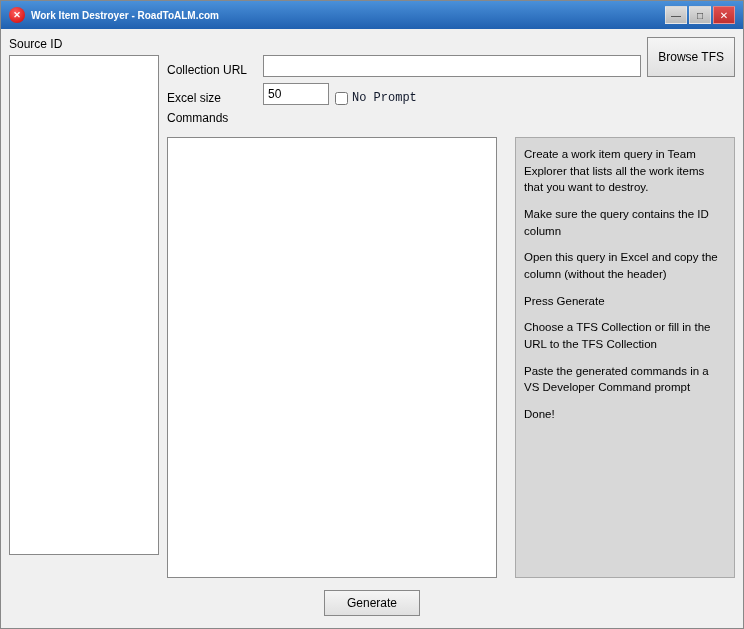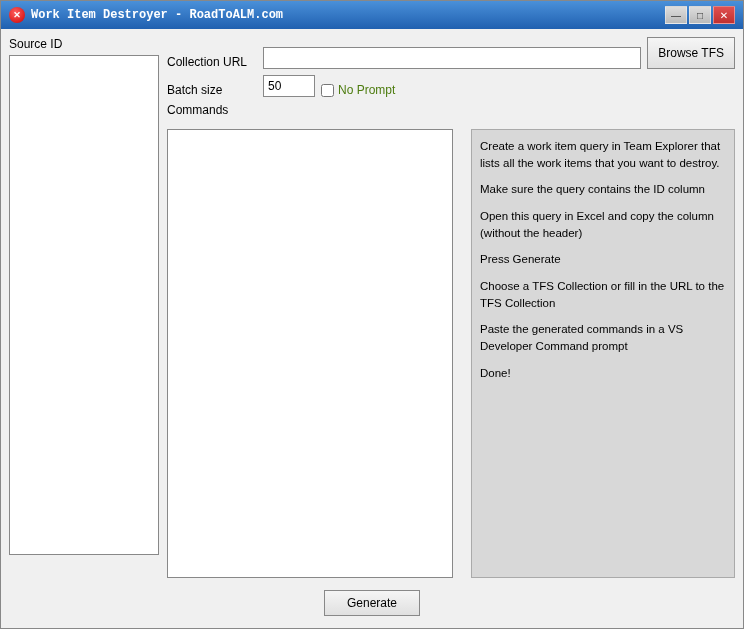--- a/index.html
+++ b/index.html
@@ -34,24 +34,23 @@
       background: linear-gradient(to bottom, #4a90d9, #2060b0);
       display: flex;
       align-items: center;
       padding: 0 8px;
       user-select: none;
       flex-shrink: 0;
     }
 
     .title-bar-text {
       color: white;
-      font-size: 12px;
+      font-size: 10px;
       font-weight: bold;
       flex: 1;
-      font-family: Liberation Mono, monospace;
     }
 
     .title-bar-buttons {
       display: flex;
       gap: 2px;
     }
 
     .title-bar-btn {
       width: 22px;
       height: 18px;
@@ -131,31 +130,31 @@
       flex: 1;
       height: 22px;
       border: 1px solid #888;
       background: white;
       font-size: 12px;
       padding: 2px 4px;
       outline: none;
     }
 
     .browse-btn {
-      height: 32px;
+      height: 40px;
       padding: 0 10px;
       border: 1px solid #888;
       background: linear-gradient(to bottom, #f5f5f5, #e0e0e0);
       font-size: 12px;
       cursor: pointer;
       color: #000;
     }
 
     .batch-input {
-      width: 52px;
+      width: 66px;
       height: 22px;
       border: 1px solid #888;
       background: white;
       font-size: 12px;
       padding: 0 4px;
       outline: none;
     }
 
     .checkbox-container {
       display: flex;
@@ -164,21 +163,22 @@
     }
 
     .no-prompt-checkbox {
       width: 13px;
       height: 13px;
       cursor: pointer;
     }
 
     .checkbox-label {
       font-size: 12px;
-      color: #4d7c0f;
+      color: #0f172a;
+      font-family: Liberation Mono, monospace;
     }
 
     .commands-section {
       display: flex;
       flex-direction: column;
       gap: 12px;
       flex: 1;
     }
 
     .commands-label {
@@ -197,21 +197,21 @@
       border: 1px solid #888;
       background: white;
       resize: none;
       font-size: 12px;
       padding: 2px;
       outline: none;
       min-height: 400px;
     }
 
     .info-panel {
-      width: 264px;
+      width: 220px;
       background: #d8d8d8;
       border: 1px solid #aaa;
       padding: 8px;
       font-size: 11.5px;
       color: #000;
       line-height: 1.45;
       min-height: 400px;
       margin-left: 12px;
     }
 
@@ -279,21 +279,21 @@
 
       <div class="right-panel">
 
         <div class="row">
           <span class="field-label">Collection URL</span>
           <input type="text" class="collection-url-input" value="" style="">
           <button class="browse-btn">Browse TFS</button>
         </div>
 
         <div class="row">
-          <span class="field-label">Batch size</span>
+          <span class="field-label">Excel size</span>
           <input type="text" class="batch-input" value="50" style="">
           <div class="checkbox-container">
             <input type="checkbox" class="no-prompt-checkbox" style="">
             <span class="checkbox-label">No Prompt</span>
           </div>
         </div>
 
         <div class="commands-section">
           <span class="commands-label">Commands</span>
           <div class="commands-and-info">

